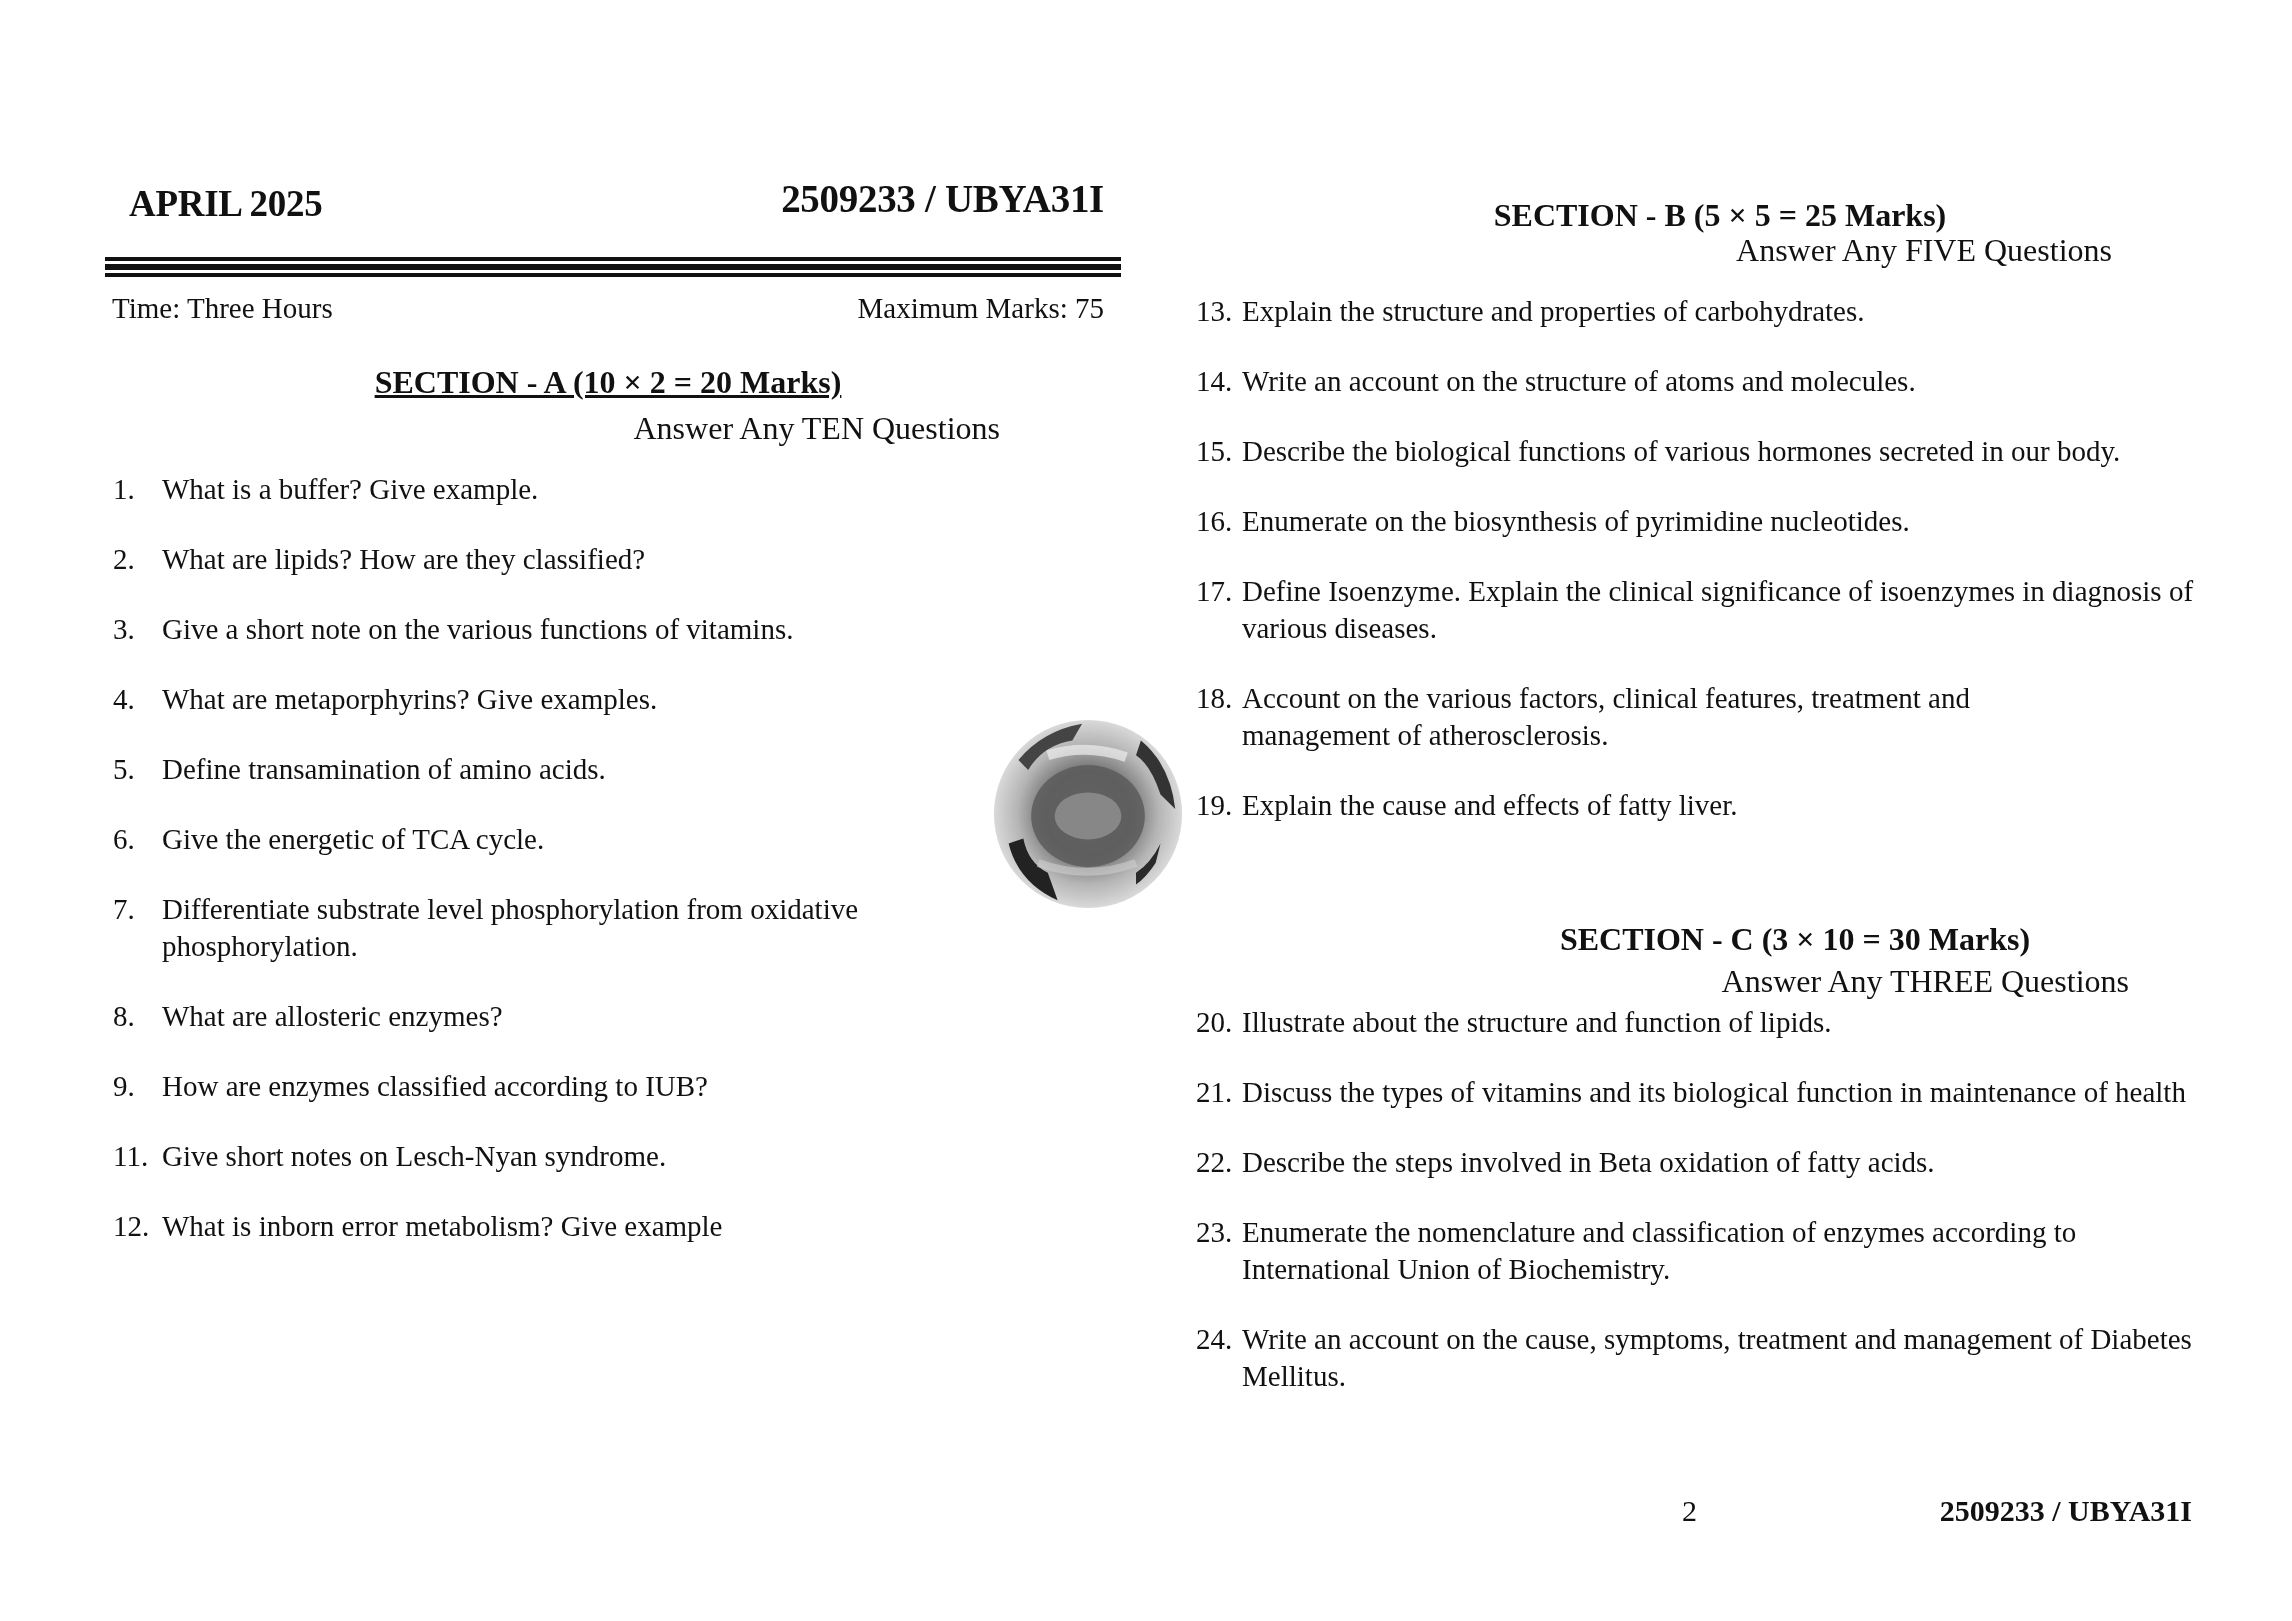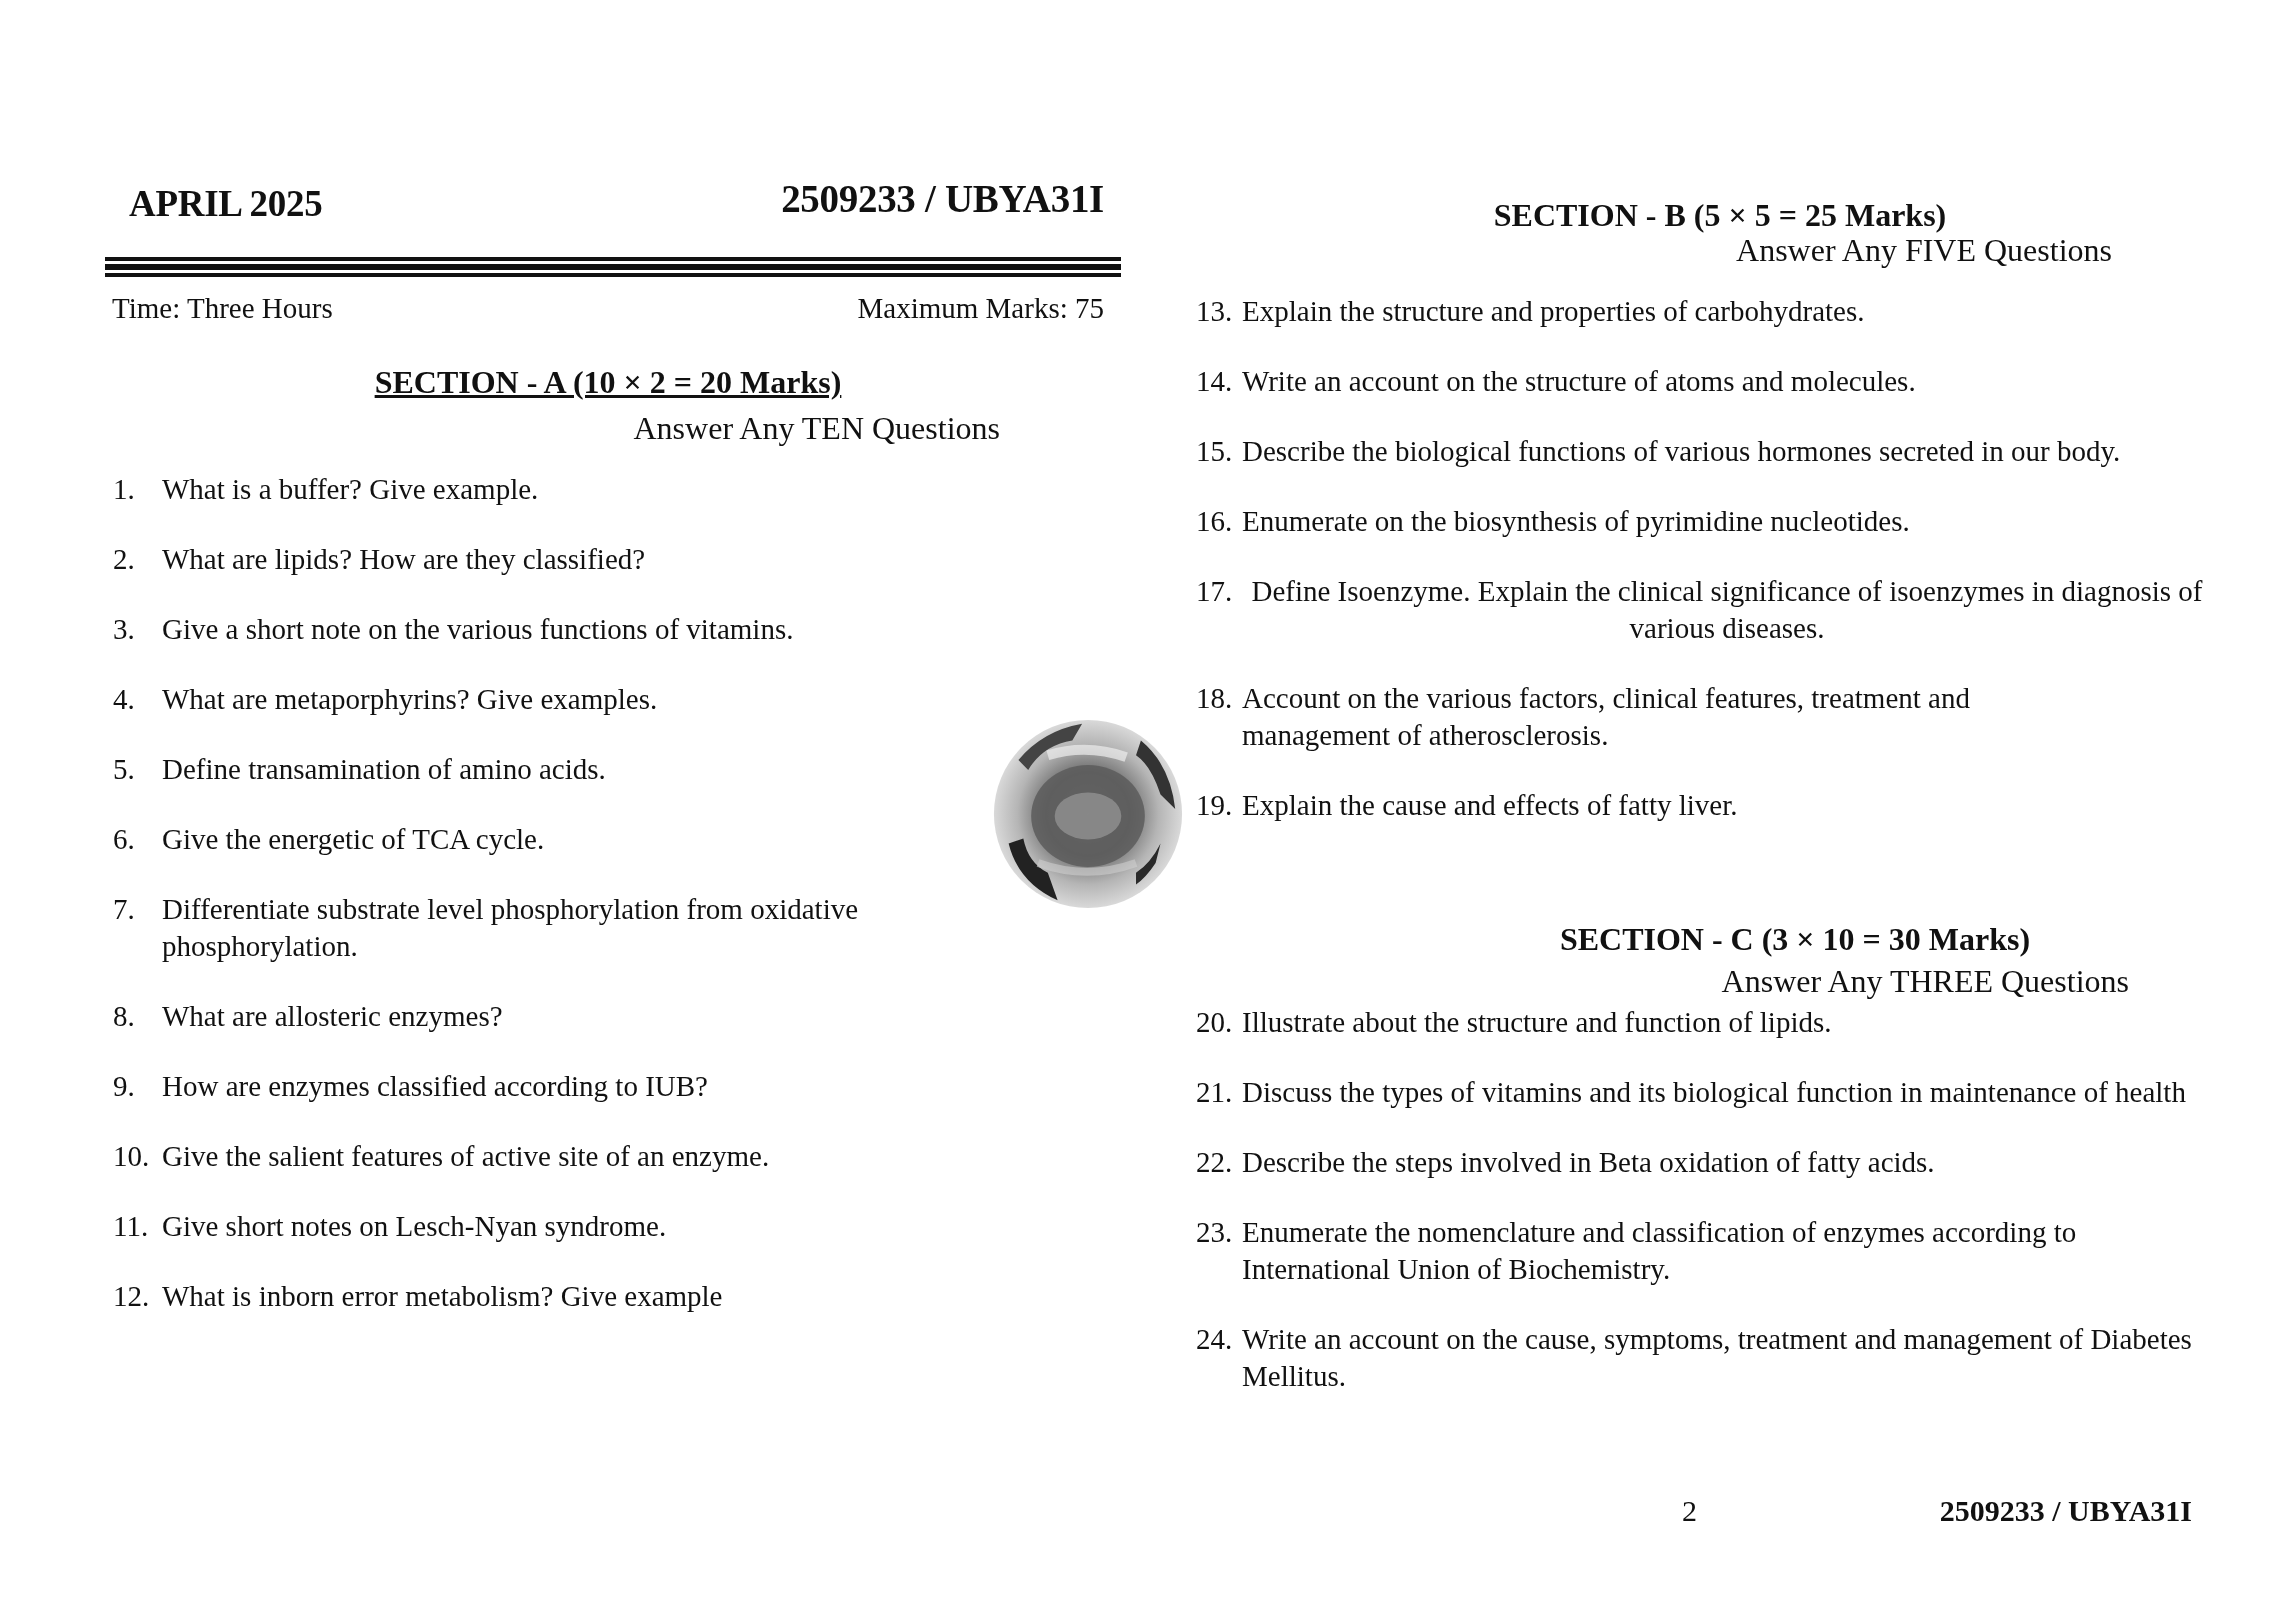--- a/index.html
+++ b/index.html
@@ -70,24 +70,20 @@
     </li>
   <li class="q">
       <span class="num">8.</span>
       <span class="txt">What are allosteric enzymes?</span>
     </li>
   <li class="q">
       <span class="num">9.</span>
       <span class="txt">How are enzymes classified according to IUB?</span>
     </li>
   <li class="q">
-      <span class="num">10.</span>
-      <span class="txt">Give the salient features of active site of an enzyme.</span>
-    </li>
-  <li class="q">
       <span class="num">11.</span>
       <span class="txt">Give short notes on Lesch-Nyan syndrome.</span>
     </li>
   <li class="q">
       <span class="num">12.</span>
       <span class="txt">What is inborn error metabolism? Give example</span>
     </li>
 </ul>
 
 <div class="globe">
@@ -127,21 +123,21 @@
   <li class="q">
       <span class="num">15.</span>
       <span class="txt" style="width:970px;">Describe the biological functions of various hormones secreted in our body.</span>
     </li>
   <li class="q">
       <span class="num">16.</span>
       <span class="txt">Enumerate on the biosynthesis of pyrimidine nucleotides.</span>
     </li>
   <li class="q">
       <span class="num">17.</span>
-      <span class="txt" style="width:970px;text-align:center;">Define Isoenzyme. Explain the clinical significance of isoenzymes in diagnosis of various diseases.</span>
+      <span class="txt" style="width:970px;">Define Isoenzyme. Explain the clinical significance of isoenzymes in diagnosis of various diseases.</span>
     </li>
   <li class="q">
       <span class="num">18.</span>
       <span class="txt" style="width:882px;">Account on the various factors, clinical features, treatment and management of atherosclerosis.</span>
     </li>
   <li class="q">
       <span class="num">19.</span>
       <span class="txt">Explain the cause and effects of fatty liver.</span>
     </li>
 </ul>

